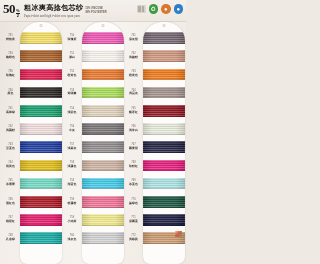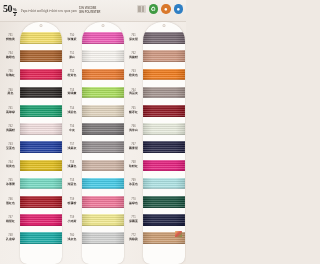--- a/index.html
+++ b/index.html
@@ -15,21 +15,21 @@
   
   #header{
     position:relative;height:21px;width:100%;
     background:linear-gradient(180deg,#f4f0ec 0%,#eee8e2 100%);
     display:flex;align-items:center;
   }
   #logo{
     margin-left:3px;display:flex;align-items:baseline;
     color:#1b1b1b;line-height:1;
   }
-  #logo .big{font-size:10px;font-weight:bold;letter-spacing:-0.5px;font-family:"Liberation Serif",serif;}
+  #logo .big{font-size:13px;font-weight:bold;letter-spacing:-0.5px;font-family:"Liberation Serif",serif;}
   #logo .frac{
     display:inline-flex;flex-direction:column;align-items:center;
     font-size:4px;font-weight:bold;margin-left:0.5px;line-height:1;
     transform:translateY(-1px);
   }
   #logo .frac .num{border-bottom:0.5px solid #1b1b1b;padding:0 0.5px;}
   #titleblock{margin-left:4px;display:flex;flex-direction:column;justify-content:center;}
   #title-cn{
     font-size:7.2px;font-weight:bold;color:#17130f;letter-spacing:0.2px;
     font-family:"Liberation Serif",serif;white-space:nowrap;
@@ -118,20 +118,21 @@
 
   <div id="header">
     <div id="logo">
       <span class="big">50</span>
       <span class="frac">
         <span class="num">%</span>
         <span class="den">2</span>
       </span>
     </div>
     <div id="titleblock">
+      <div id="title-cn">粗冰爽高捻包芯纱</div>
       <div id="title-en">Pupa t-shirt and high t-shirt core spun yarn</div>
     </div>
     <div id="subcode">
       <div>13% VISCOSE</div>
       <div>38% POLYESTER</div>
     </div>
     <div id="badges">
       <div class="sqbadge">
           <i></i>
           <i></i>

